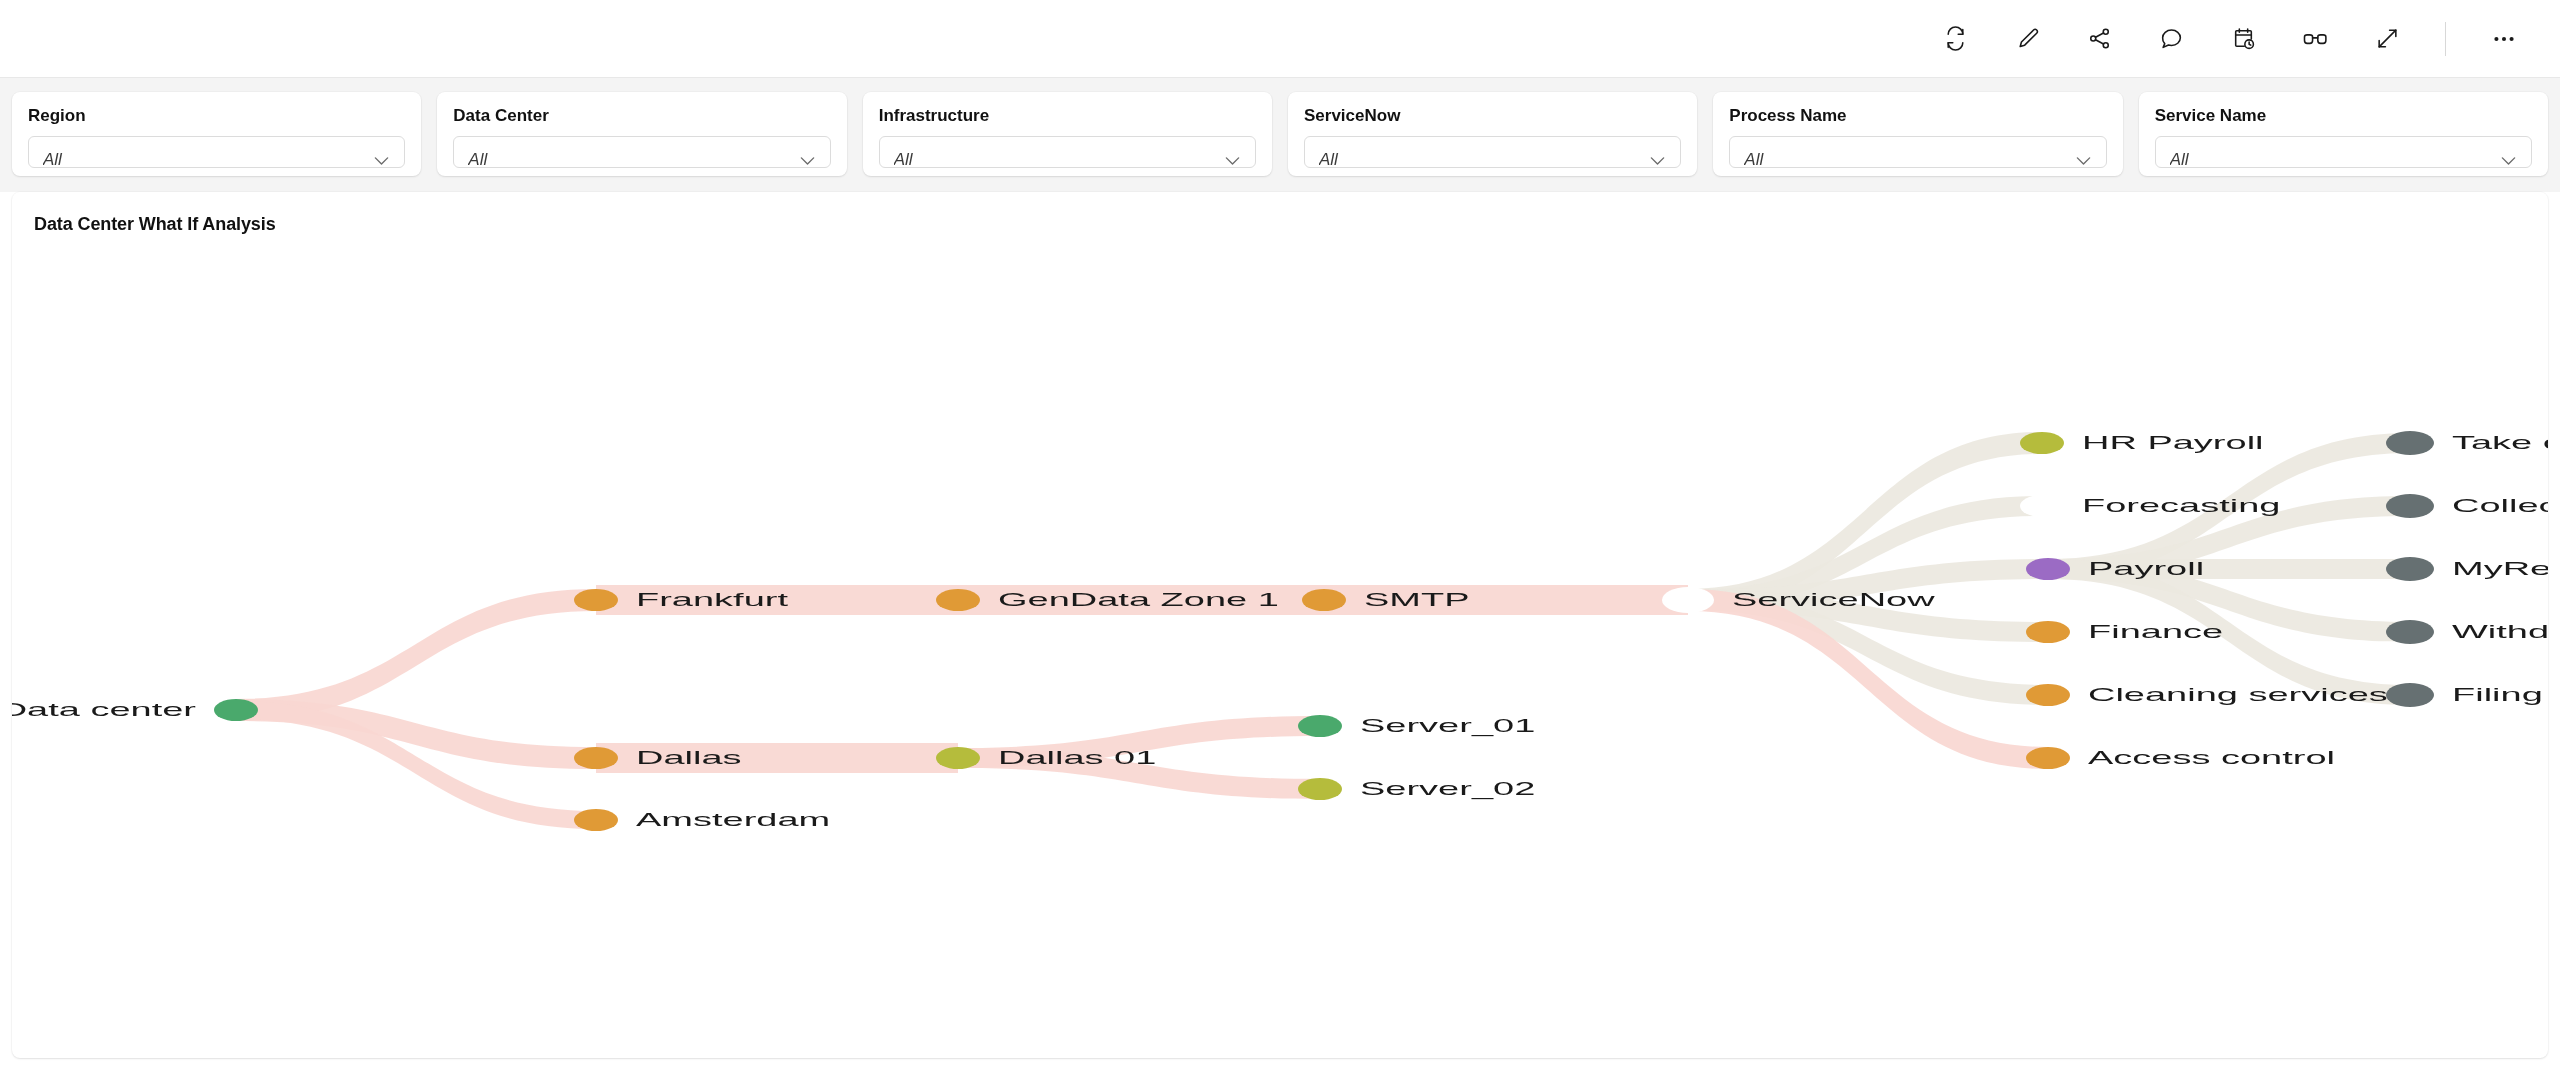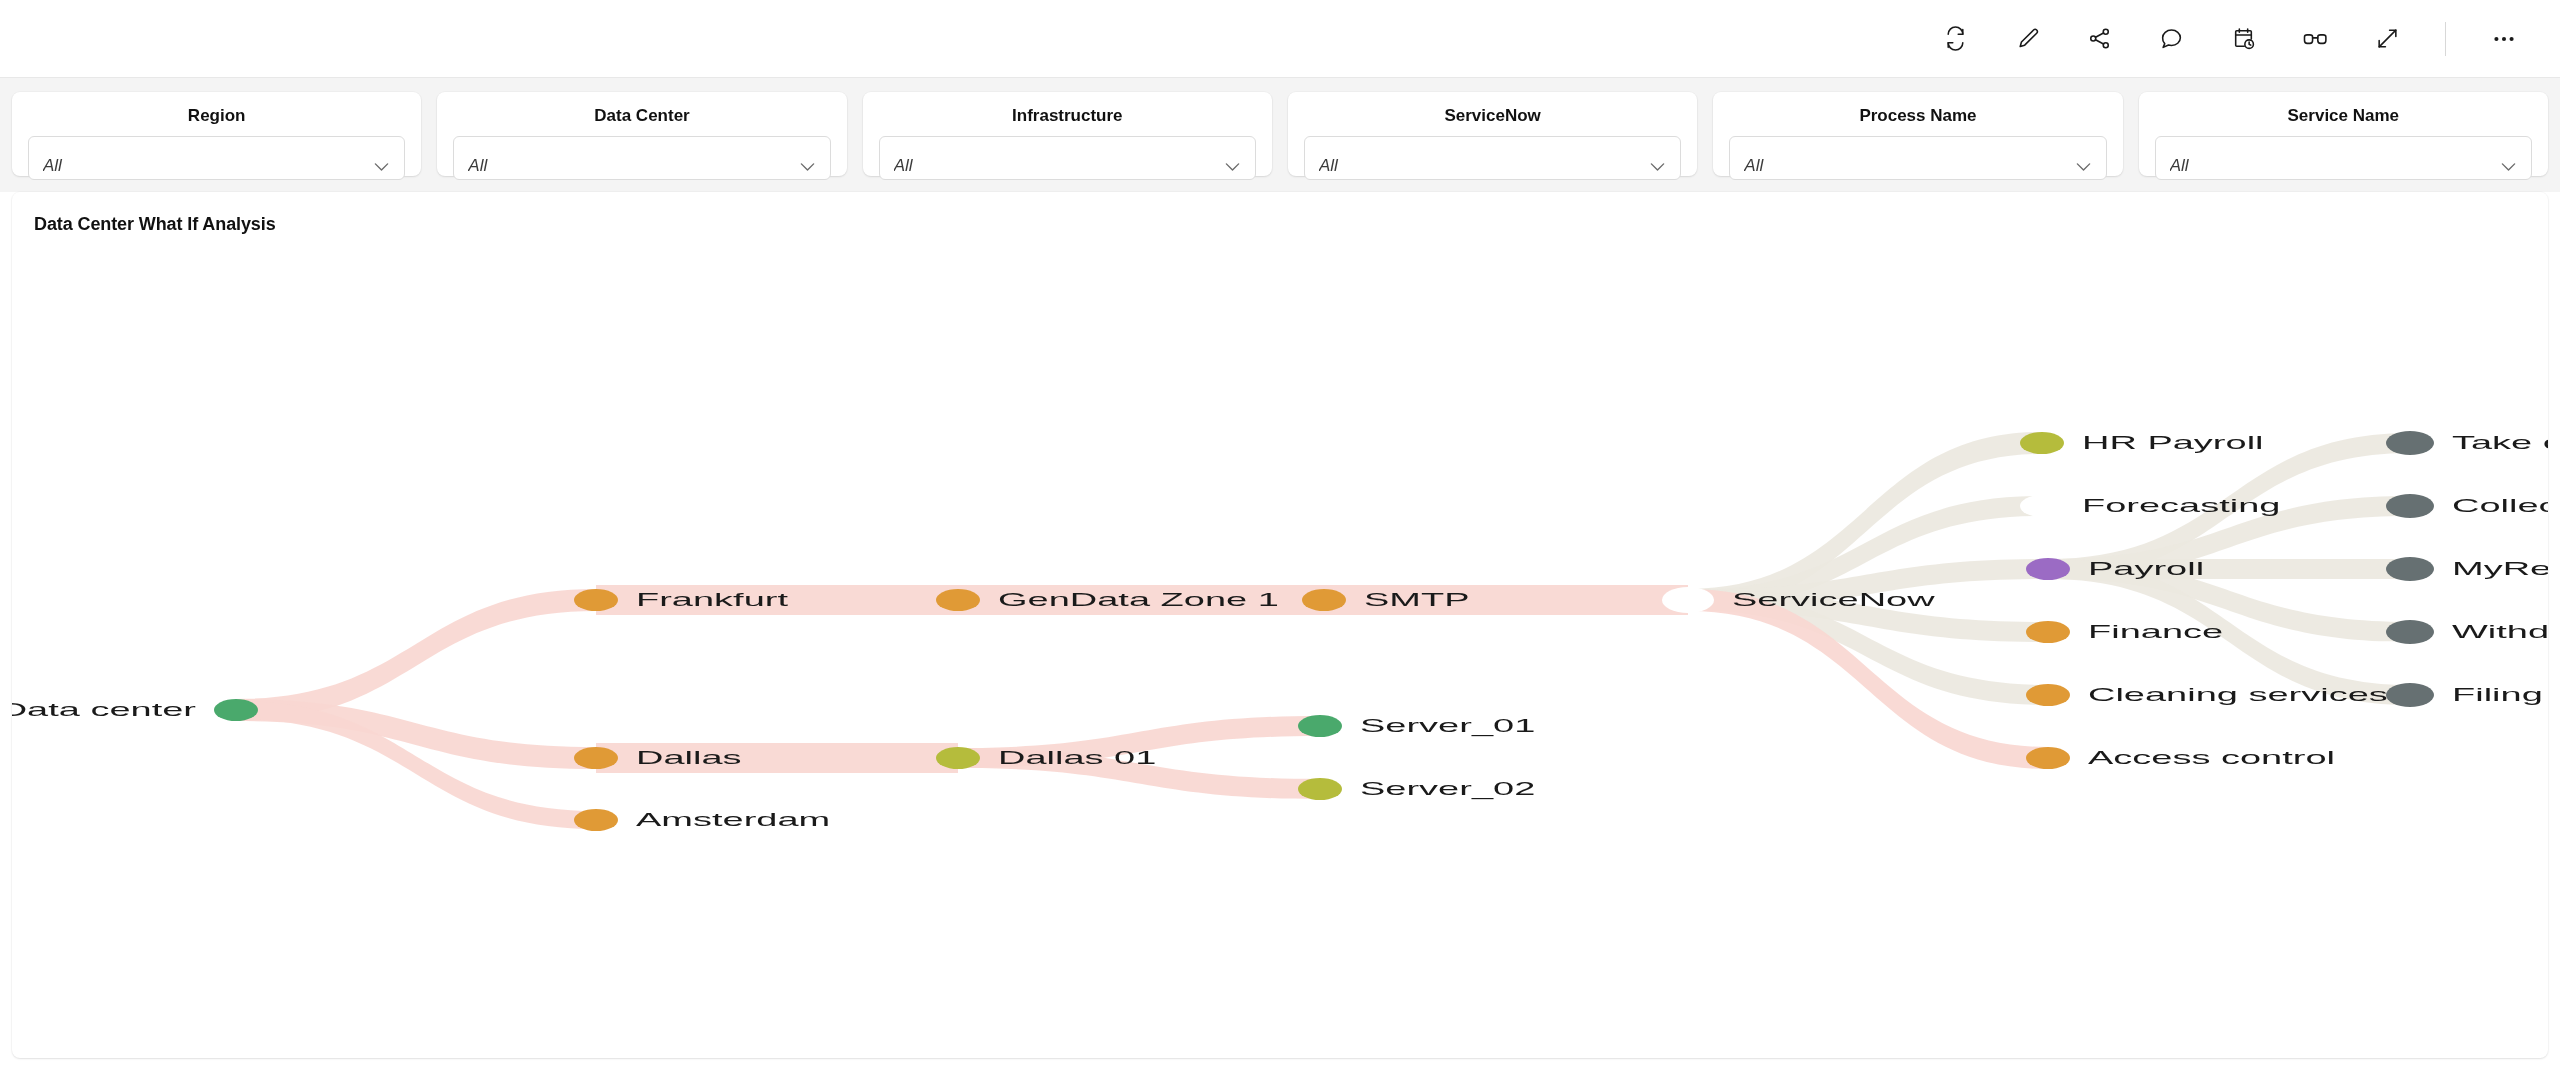--- a/index.html
+++ b/index.html
@@ -61,24 +61,23 @@
     min-width: 0;
   }
   .filter-label {
     font-size: 17px;
     font-weight: bold;
     color: #111;
     margin-bottom: 10px;
     white-space: nowrap;
     overflow: hidden;
     text-overflow: ellipsis;
-    text-align: center;
   }
   .filter-select {
-    height: 44px;
+    height: 32px;
     border: 1px solid #dcdcdc;
     border-radius: 6px;
     display: flex;
     align-items: center;
     padding: 16px 12px 0 14px;
     cursor: pointer;
     background: #fff;
   }
   .filter-value {
     font-size: 17px;

